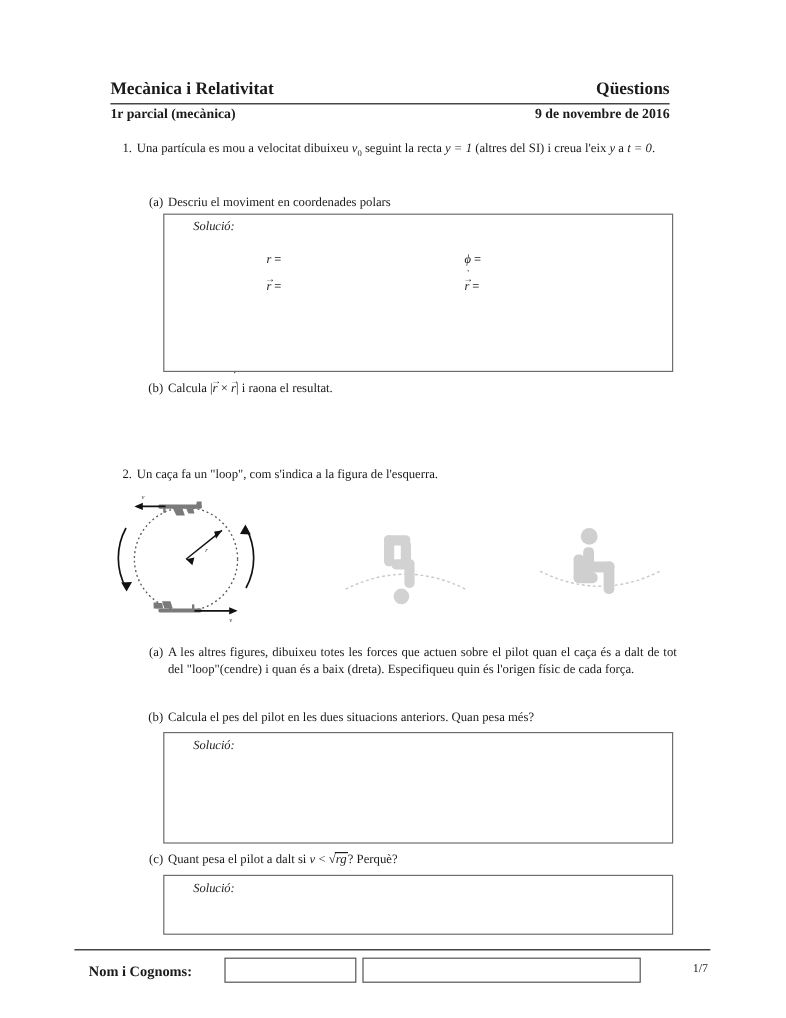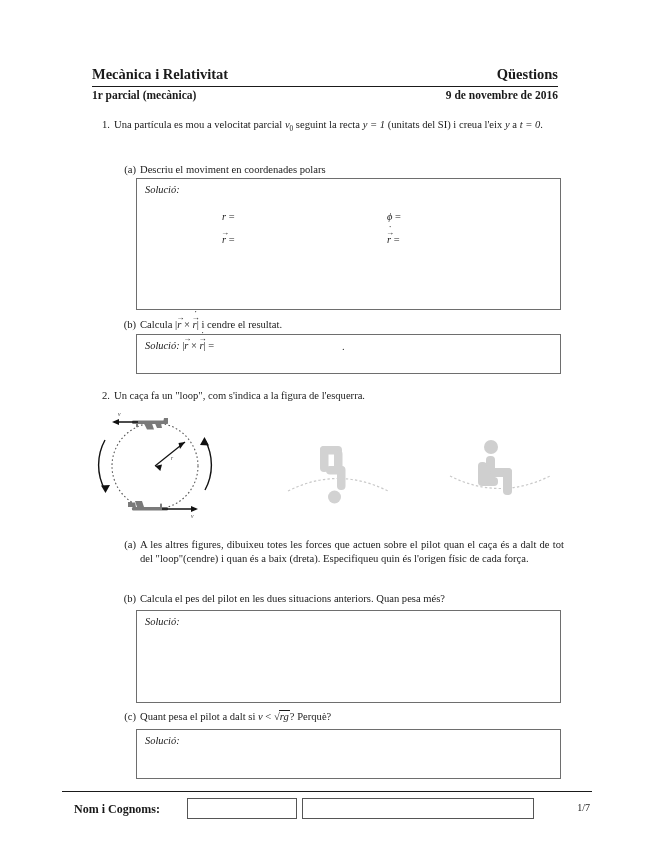--- a/index.html
+++ b/index.html
@@ -86,21 +86,21 @@
   .ansbox {
     position: absolute;
     border: 0.9px solid #6e6e6e;
     box-sizing: border-box;
     background: #fff;
   }
   .sol {
     font-style: italic;
     font-size: 10.4px;
     position: absolute;
-    left: 8px;
+    left: 24px;
     top: 5px;
     white-space: nowrap;
     text-align: right;
   }
   .mathrow {
     position: absolute;
     font-size: 10.4px;
     white-space: nowrap;
   }
 
@@ -208,46 +208,42 @@
     <div class="header-rule"></div>
     <div class="header-row bottom">
       <span>1r parcial (mecànica)</span>
       <span>9 de novembre de 2016</span>
     </div>
   </div>
 
   <div class="q" style="left:88px; top:118px; width:478px;">
     <span class="q-num">1.</span>
     <div class="q-body">
-      <span>Una partícula es mou a velocitat parcial </span><span class="mi">v</span><sub class="sm">0</sub><span> seguint la recta </span><span class="mi">y = 1</span><span> (unitats del SI) i creua l'eix </span><span class="mi">y</span><span> a </span><span class="mi">t = 0</span><span>.</span>
+      <span>Una partícula es mou a velocitat dibuixeu </span><span class="mi">v</span><sub class="sm">0</sub><span> seguint la recta </span><span class="mi">y = 1</span><span> (altres del SI) i creua l'eix </span><span class="mi">y</span><span> a </span><span class="mi">t = 0</span><span>.</span>
     </div>
   </div>
 
   <div class="sub" style="left:112px; top:163px; width:452px;">
     <span class="sub-label">(a)</span>
     <div class="sub-body">Descriu el moviment en coordenades polars</div>
   </div>
 
   <div class="ansbox" style="left:136px; top:178px; width:425px; height:132px;">
     <span class="sol">Solució:</span>
     <span class="mathrow" style="left:85px; top:32px;"><span class="mi">r</span> =</span>
     <span class="mathrow" style="left:250px; top:32px;"><span class="mi">ϕ</span> =</span>
     <span class="mathrow" style="left:85px; top:55px;"><span class="vec">r</span> =</span>
     <span class="mathrow" style="left:250px; top:55px;"><span class="dotvec">r</span> =</span>
   </div>
 
   <div class="sub" style="left:112px; top:318px; width:452px;">
     <span class="sub-label">(b)</span>
-    <div class="sub-body"><span>Calcula </span><span>|<span class="vec">r</span> × <span class="dotvec">r</span>|</span><span> i cendre el resultat.</span></div>
-  </div>
-
-  <div class="ansbox" style="left:136px; top:334px; width:425px; height:40px;">
-    <span class="sol"><span>Solució:</span>&nbsp;<span style="font-style:normal">|<span class="vec">r</span> × <span class="dotvec">r</span>| =</span></span>
-    <span class="mathrow" style="left:205px; top:6px;">.</span>
-  </div>
+    <div class="sub-body"><span>Calcula </span><span>|<span class="vec">r</span> × <span class="dotvec">r</span>|</span><span> i raona el resultat.</span></div>
+  </div>
+
 
   <div class="q" style="left:88px; top:389px; width:478px;">
     <span class="q-num">2.</span>
     <div class="q-body">Un caça fa un "loop", com s'indica a la figura de l'esquerra.</div>
   </div>
 
   <div class="figures">
     <svg width="500" height="125" viewBox="0 0 500 125">
 
       <g>

